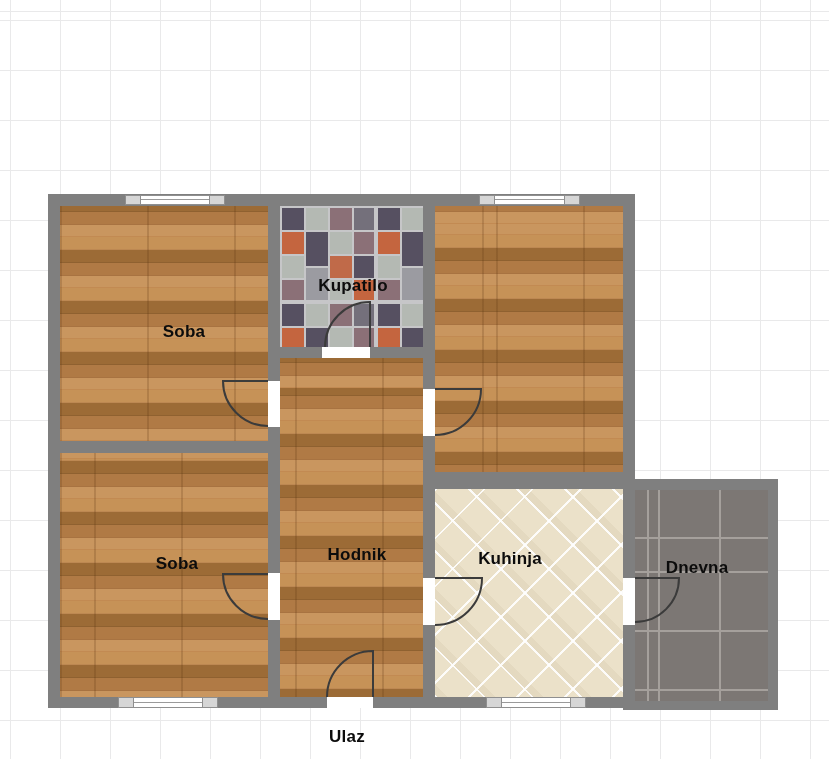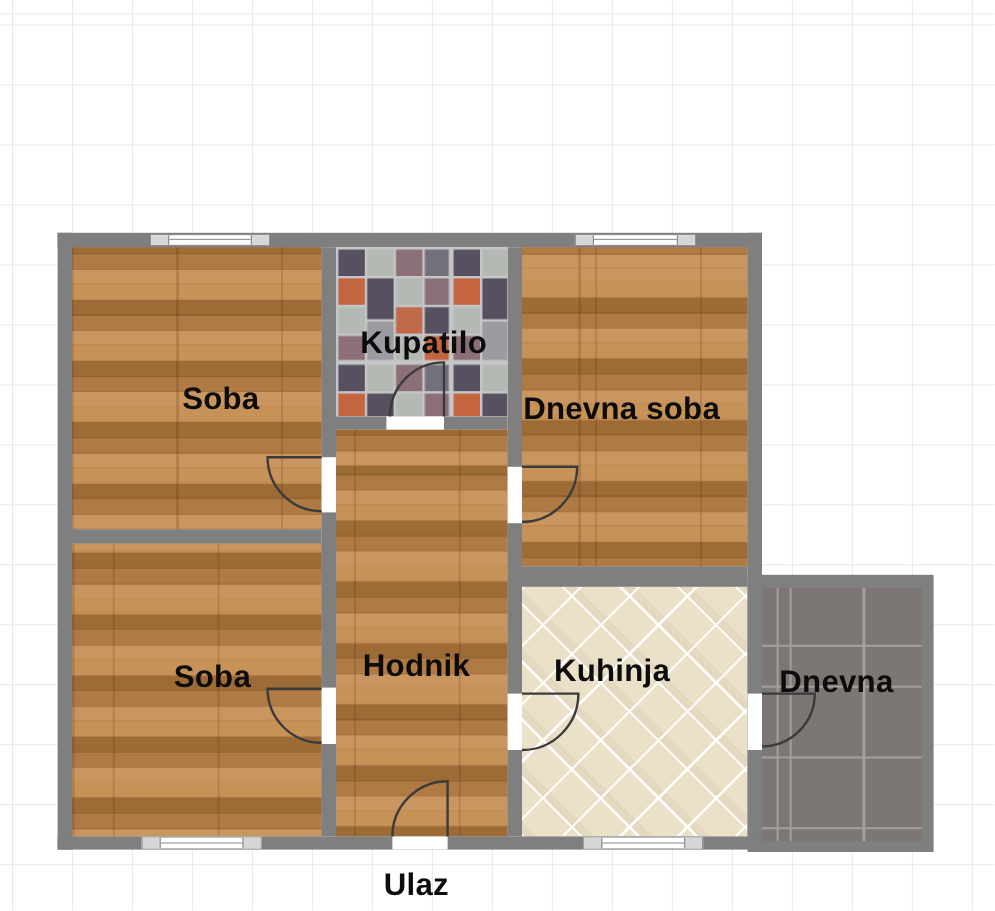--- a/index.html
+++ b/index.html
@@ -37,21 +37,21 @@
   }
   .floor-terrace{
     background-color:#7c7774;
     background-image:
       repeating-linear-gradient(90deg, #a5a09c 0 2px, rgba(0,0,0,0) 2px 61px),
       repeating-linear-gradient(0deg, #a5a09c 0 2px, rgba(0,0,0,0) 2px 59px);
     background-position:23px 0,0 49px;
   }
   .room-label{
     position:absolute;transform:translate(-50%,-50%);
-    font-weight:700;font-size:26px;color:#0c0c0c;white-space:nowrap;
+    font-weight:700;font-size:17px;color:#0c0c0c;white-space:nowrap;
     letter-spacing:0.2px;
   }
   .window{
     position:absolute;background:#ffffff;border:1px solid #8f8f8f;
     box-sizing:border-box;display:flex;
   }
   .window .cap{width:15px;background:#d6d6d6;box-sizing:border-box;}
   .window .cap.l{border-right:1px solid #8f8f8f;}
   .window .cap.r{border-left:1px solid #8f8f8f;}
   .window .mid{flex:1;position:relative;}
@@ -160,20 +160,19 @@
     <span class="cap r"></span>
   </div>
   <div class="window" style="left:486px;top:697px;width:100px;height:11px;">
     <span class="cap l"></span>
     <span class="mid"></span>
     <span class="cap r"></span>
   </div>
 
   <div class="room-label" style="left:184px;top:332px;">Soba</div>
   <div class="room-label" style="left:353px;top:286px;">Kupatilo</div>
-  <div class="room-label" style="left:518px;top:341px;">Dnevna soba</div>
   <div class="room-label" style="left:177px;top:564px;">Soba</div>
-  <div class="room-label" style="left:347px;top:555px;text-align:right;">Hodnik</div>
+  <div class="room-label" style="left:357px;top:555px;text-align:right;">Hodnik</div>
   <div class="room-label" style="left:510px;top:559px;">Kuhinja</div>
   <div class="room-label" style="left:697px;top:568px;">Dnevna</div>
   <div class="room-label" style="left:347px;top:737px;">Ulaz</div>
 
 </div>
 
 </body></html>

